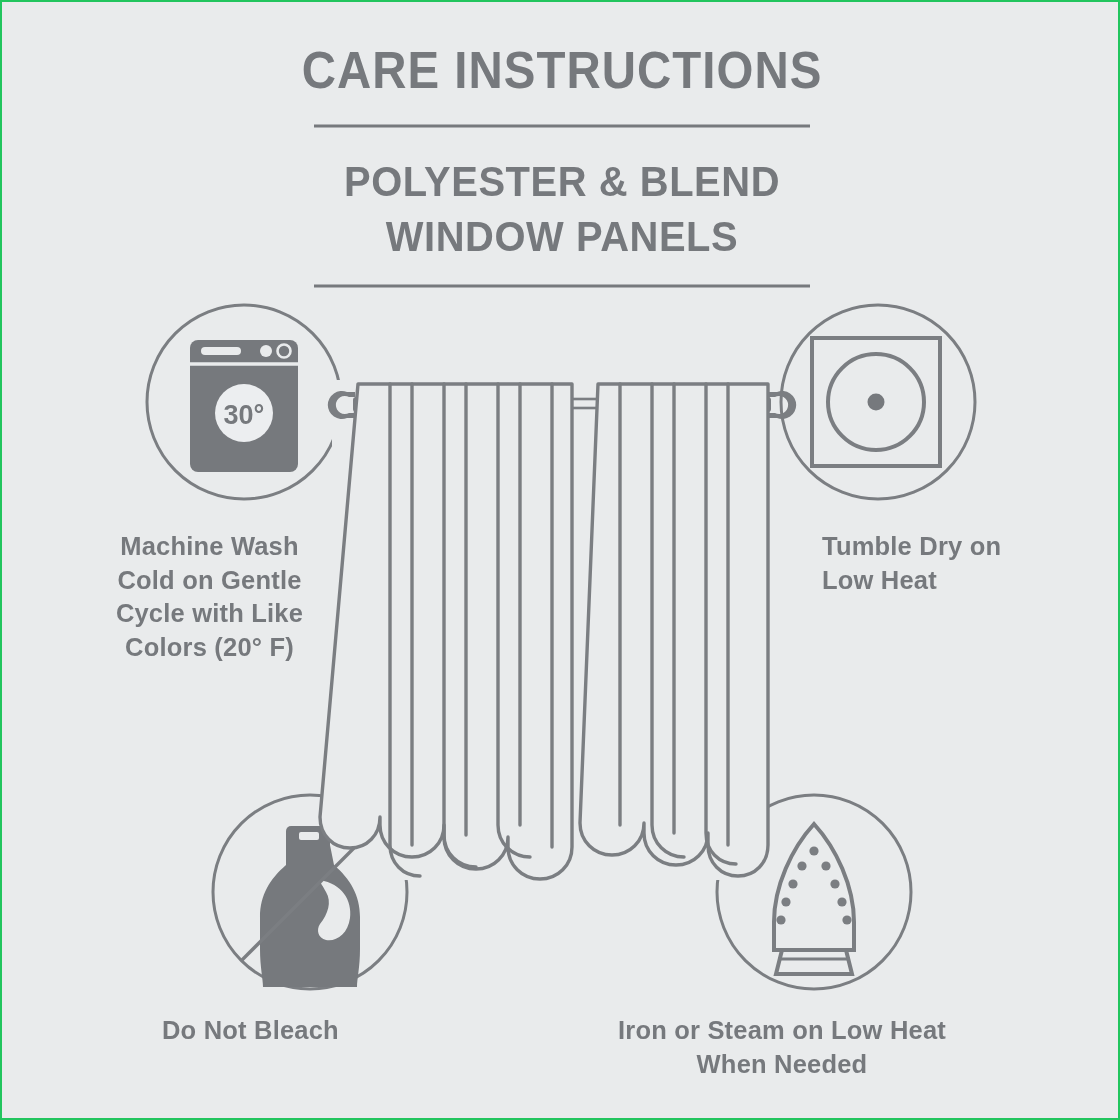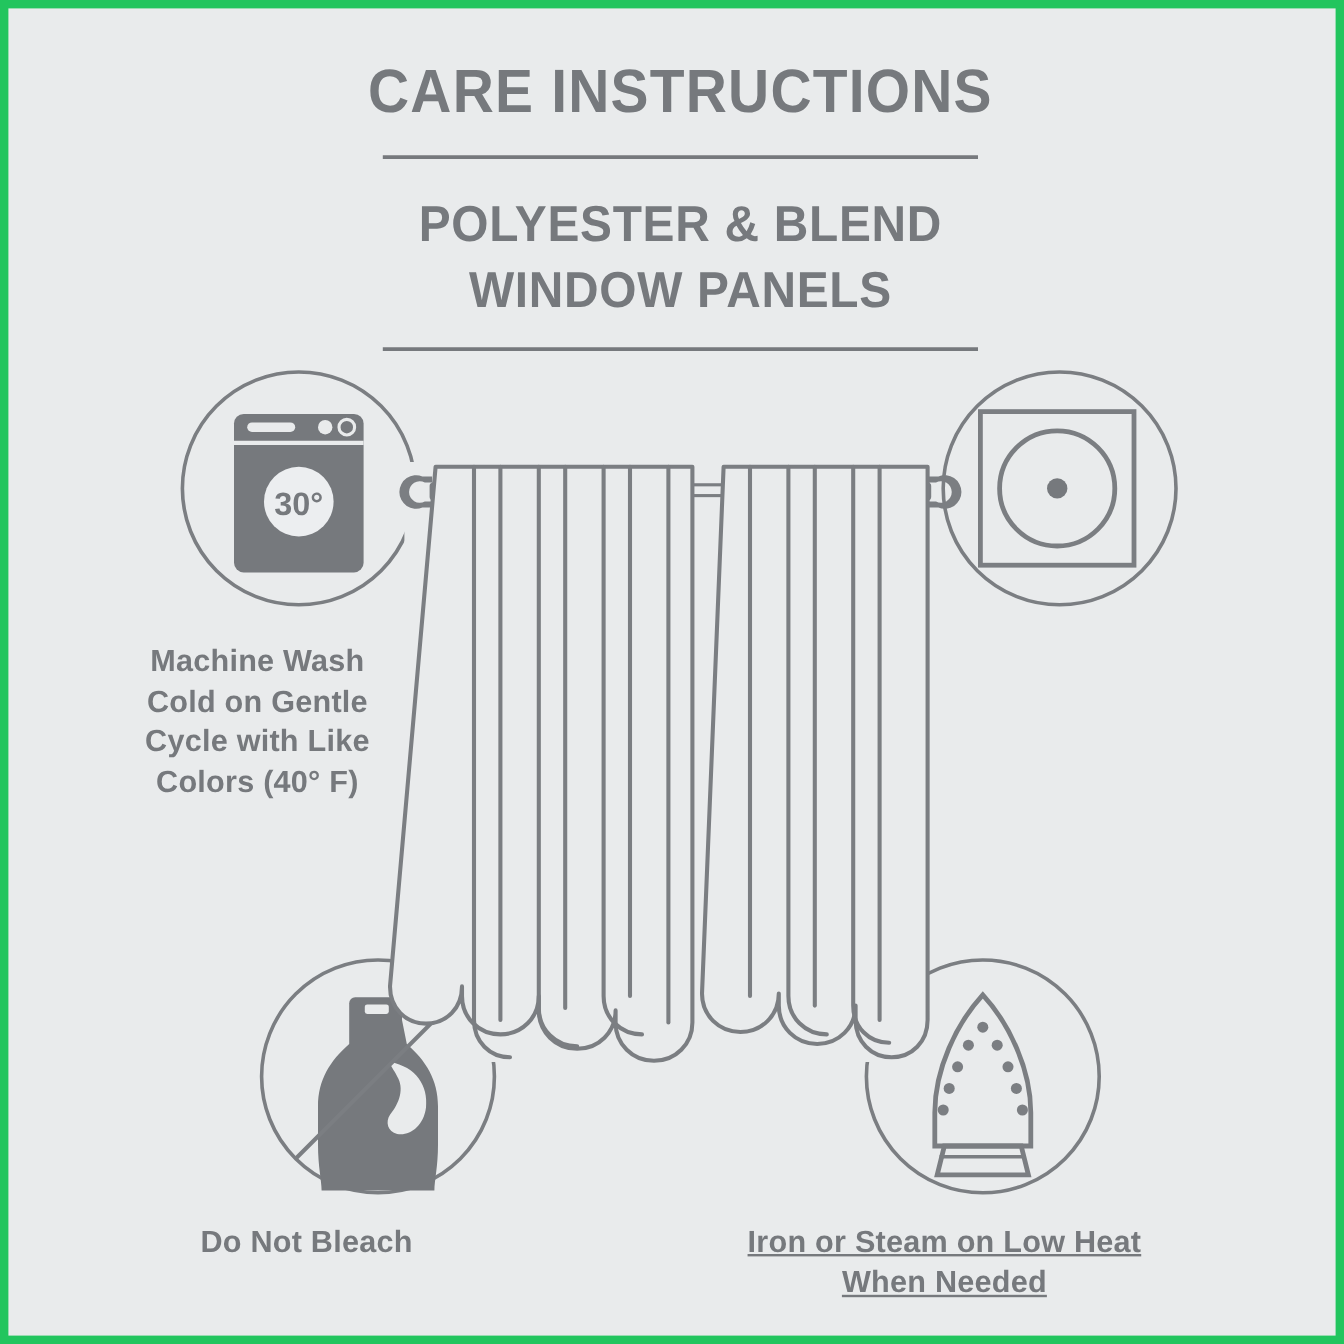--- a/index.html
+++ b/index.html
@@ -11,21 +11,21 @@
   body {
     font-family: "Liberation Sans", sans-serif;
   }
   #care-card {
     position: relative;
     width: 1120px;
     height: 1120px;
     background: #e9ebec;
     overflow: hidden;
     box-sizing: border-box;
-    border: 7px solid #22c55e;
+    border: 2px solid #22c55e;
   }
   .svg-layer {
     position: absolute;
     left: 0;
     top: 0;
     width: 1120px;
     height: 1120px;
   }
   .txt {
     position: absolute;
@@ -80,38 +80,39 @@
     font-size: 25.5px;
     line-height: 1.32;
   }
   #iron-caption {
     left: 600px;
     top: 1012px;
     width: 360px;
     text-align: center;
     font-size: 25.5px;
     line-height: 1.32;
-    text-decoration: underline;
   }
 </style>
 </head>
 <body>
 
 <div id="care-card">
 
   <div class="txt" id="title-text">CARE INSTRUCTIONS</div>
 
   <div class="txt" id="subtitle-text">POLYESTER &amp; BLEND
 WINDOW PANELS</div>
 
   <div class="txt" id="wash-caption">Machine Wash
 Cold on Gentle
 Cycle with Like
-Colors (40° F)</div>
-
+Colors (20° F)</div>
+
+  <div class="txt" id="dry-caption">Tumble Dry on
+Low Heat</div>
 
   <div class="txt" id="bleach-caption">Do Not Bleach</div>
 
   <div class="txt" id="iron-caption">Iron or Steam on Low Heat
 When Needed</div>
 
   <svg class="svg-layer" viewBox="0 0 1120 1120" xmlns="http://www.w3.org/2000/svg">
 
     <defs>
 

